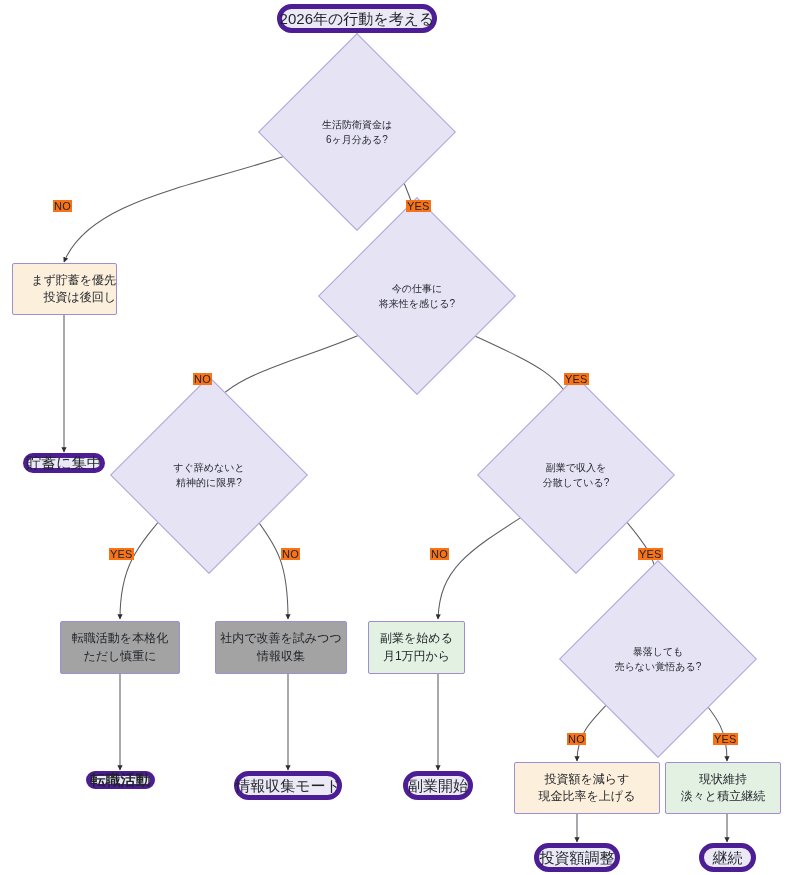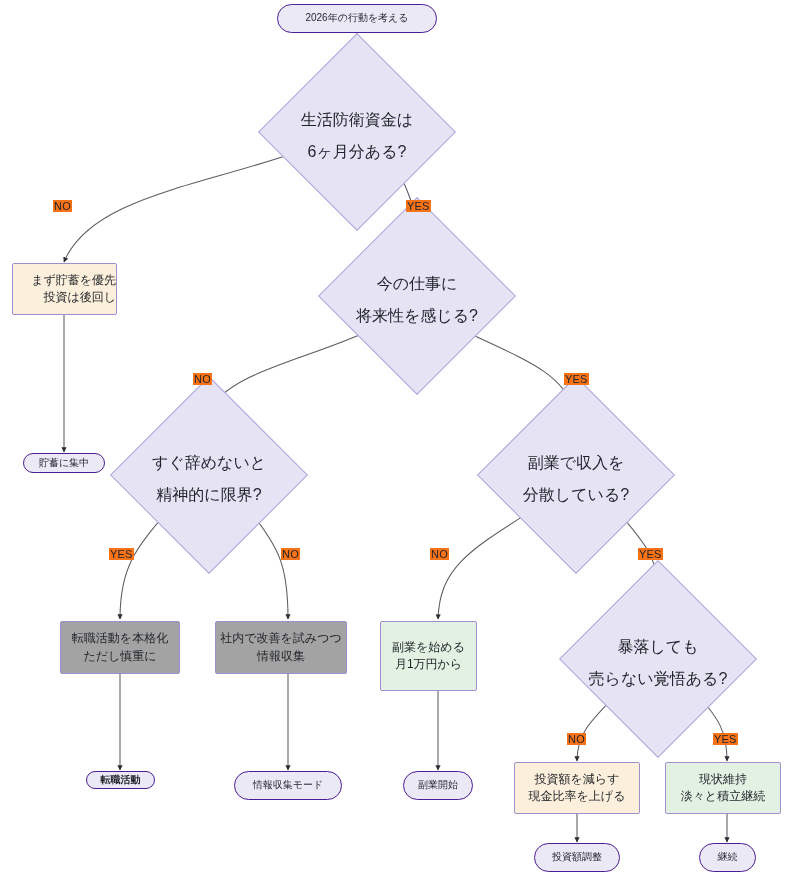--- a/index.html
+++ b/index.html
@@ -39,23 +39,23 @@
   }
   .node .line {
     display: block;
     white-space: nowrap;
     line-height: 1.45;
   }
 
   
   .node.pill {
     background: #ece9f7;
-    border: 1px solid #4c1d95;
+    border: 5px solid #4c1d95;
     border-radius: 16px;
-    font-size: 10px;
+    font-size: 15px;
   }
 
   
   .node.rect {
     border: 1px solid #9f8fd0;
     border-radius: 2px;
     font-size: 12px;
   }
   .node.rect.fill-cream { background: #fcefdc; }
   .node.rect.fill-blue  { background: #a3a3a3; }
@@ -74,23 +74,22 @@
     height: 100%;
     background: #e6e3f5;
     border: 1px solid #b0a5dc;
     transform: rotate(45deg);
     box-sizing: border-box;
     z-index: 0;
   }
   .node.diamond .dia-text {
     position: relative;
     z-index: 1;
-    font-size: 16px;
+    font-size: 10px;
     line-height: 1.5;
-    margin-top: 8px;
   }
 
   
   .edge-label {
     position: absolute;
     font-size: 11px;
     color: #21252b;
     background: #f97316;
     padding: 0 1px;
     letter-spacing: 0.2px;
@@ -187,32 +186,32 @@
   <div class="node rect fill-blue" style="left:60px; top:621px; width:120px; height:53px;">
     <span class="line">転職活動を本格化</span>
     <span class="line">ただし慎重に</span>
   </div>
 
   <div class="node rect fill-blue" style="left:215px; top:621px; width:132px; height:53px;">
     <span class="line">社内で改善を試みつつ</span>
     <span class="line">情報収集</span>
   </div>
 
-  <div class="node rect fill-green" style="left:380px; top:621px; width:97px; height:70px;">
+  <div class="node rect fill-green" style="left:368px; top:621px; width:97px; height:53px;">
     <span class="line">副業を始める</span>
     <span class="line">月1万円から</span>
   </div>
 
   <div class="node diamond" style="left:588px; top:589px; width:140px; height:140px;">
     <span class="dia-shape"></span>
     <span class="dia-text line">暴落しても</span>
     <span class="dia-text line">売らない覚悟ある?</span>
   </div>
 
-  <div class="node rect fill-cream" style="left:514px; top:762px; width:126px; height:52px;">
+  <div class="node rect fill-cream" style="left:514px; top:762px; width:146px; height:52px;">
     <span class="line">投資額を減らす</span>
     <span class="line">現金比率を上げる</span>
   </div>
 
   <div class="node rect fill-green" style="left:665px; top:762px; width:116px; height:52px;">
     <span class="line">現状維持</span>
     <span class="line">淡々と積立継続</span>
   </div>
 
   <div class="node pill" style="left:86px; top:771px; width:69px; height:18px;font-weight:bold;">

